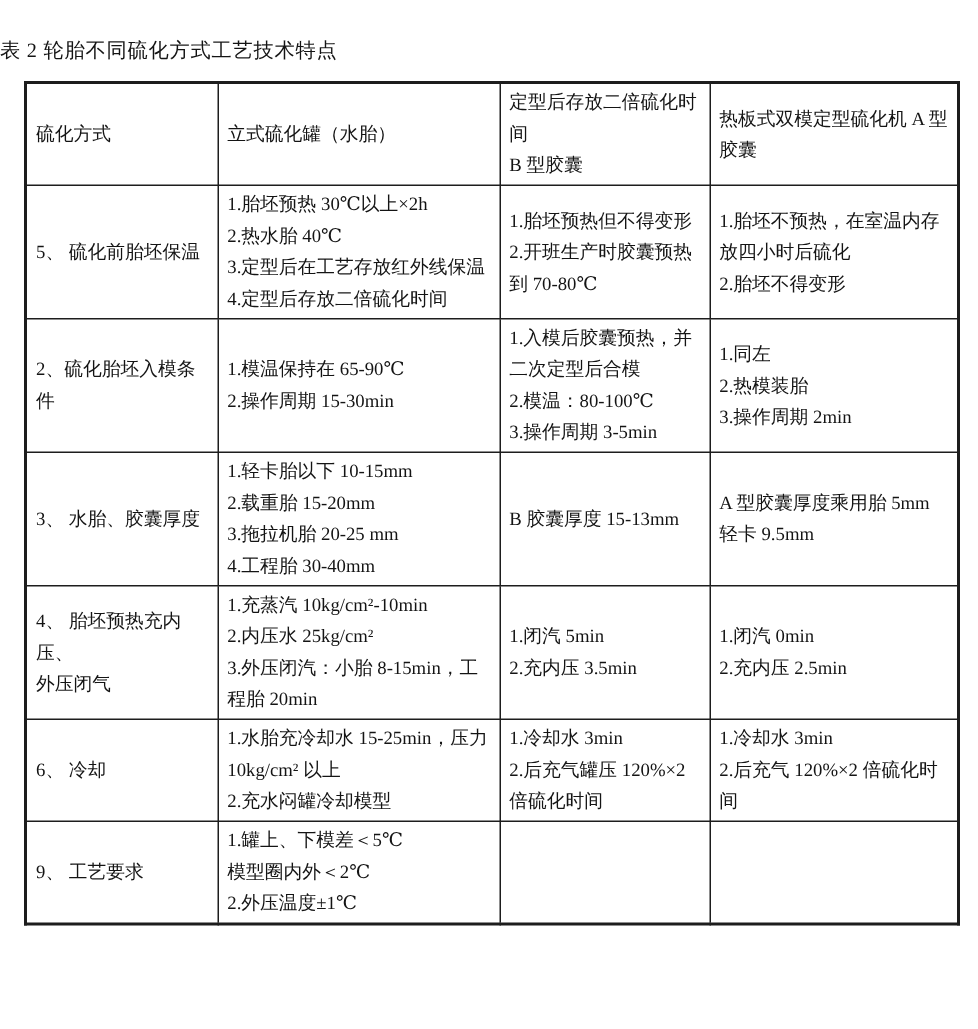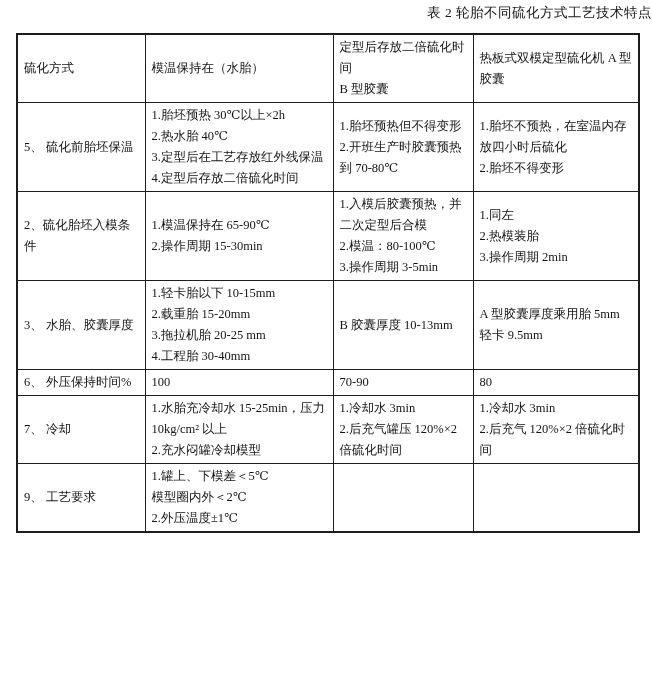--- a/index.html
+++ b/index.html
@@ -8,24 +8,24 @@
     background: #ffffff;
     width: 652px;
   }
   body {
     font-family: "Liberation Serif", "DejaVu Serif", serif;
     color: #141414;
     height: 686px;
     overflow: hidden;
   }
   .doc-title {
-    text-align: right;
+    text-align: left;
     font-size: 13.5px;
     line-height: 18px;
-    padding-top: 4px;
+    padding-top: 25px;
     margin-bottom: 11px;
     letter-spacing: 0.5px;
   }
   table.proc-table {
     border-collapse: collapse;
     table-layout: fixed;
     margin-left: 16px;
     width: 622px;
     border: 2px solid #1d1d1d;
   }
@@ -55,21 +55,21 @@
   <table class="proc-table">
     <colgroup>
       <col class="c1">
         <col class="c2">
         <col class="c3">
         <col class="c4">
     </colgroup>
     <tbody>
       <tr>
         <th>硫化方式</th>
-        <th>模温保持在（水胎）</th>
+        <th>立式硫化罐（水胎）</th>
         <th>定型后存放二倍硫化时间
 B 型胶囊</th>
         <th>热板式双模定型硫化机 A 型
 胶囊</th>
       </tr>
 
       <tr>
         <td>5、 硫化前胎坯保温</td>
         <td>1.胎坯预热 30℃以上×2h
 2.热水胎 40℃
@@ -92,35 +92,40 @@
 2.热模装胎
 3.操作周期 2min</td>
       </tr>
 
       <tr>
         <td>3、 水胎、胶囊厚度</td>
         <td>1.轻卡胎以下 10-15mm
 2.载重胎 15-20mm
 3.拖拉机胎 20-25 mm
 4.工程胎 30-40mm</td>
-        <td>B 胶囊厚度 10-13mm</td>
+        <td>B 胶囊厚度 15-13mm</td>
         <td>A 型胶囊厚度乘用胎 5mm 轻卡 9.5mm</td>
+      </tr>
+
+      <tr>
+        <td>4、 胎坯预热充内压、
+外压闭气</td>
+        <td>1.充蒸汽 10kg/cm²-10min
+2.内压水 25kg/cm²
+3.外压闭汽：小胎 8-15min，工程胎 20min</td>
+        <td>1.闭汽 5min
+2.充内压 3.5min</td>
+        <td>1.闭汽 0min
+2.充内压 2.5min</td>
       </tr>
 
 
 
       <tr>
-        <td>6、 外压保持时间%</td>
-        <td>100</td>
-        <td>70-90</td>
-        <td>80</td>
-      </tr>
-
-      <tr>
-        <td>7、 冷却</td>
+        <td>6、 冷却</td>
         <td>1.水胎充冷却水 15-25min，压力 10kg/cm² 以上
 2.充水闷罐冷却模型</td>
         <td>1.冷却水 3min
 2.后充气罐压 120%×2 倍硫化时间</td>
         <td>1.冷却水 3min
 2.后充气 120%×2 倍硫化时间</td>
       </tr>
 
 
       <tr>

